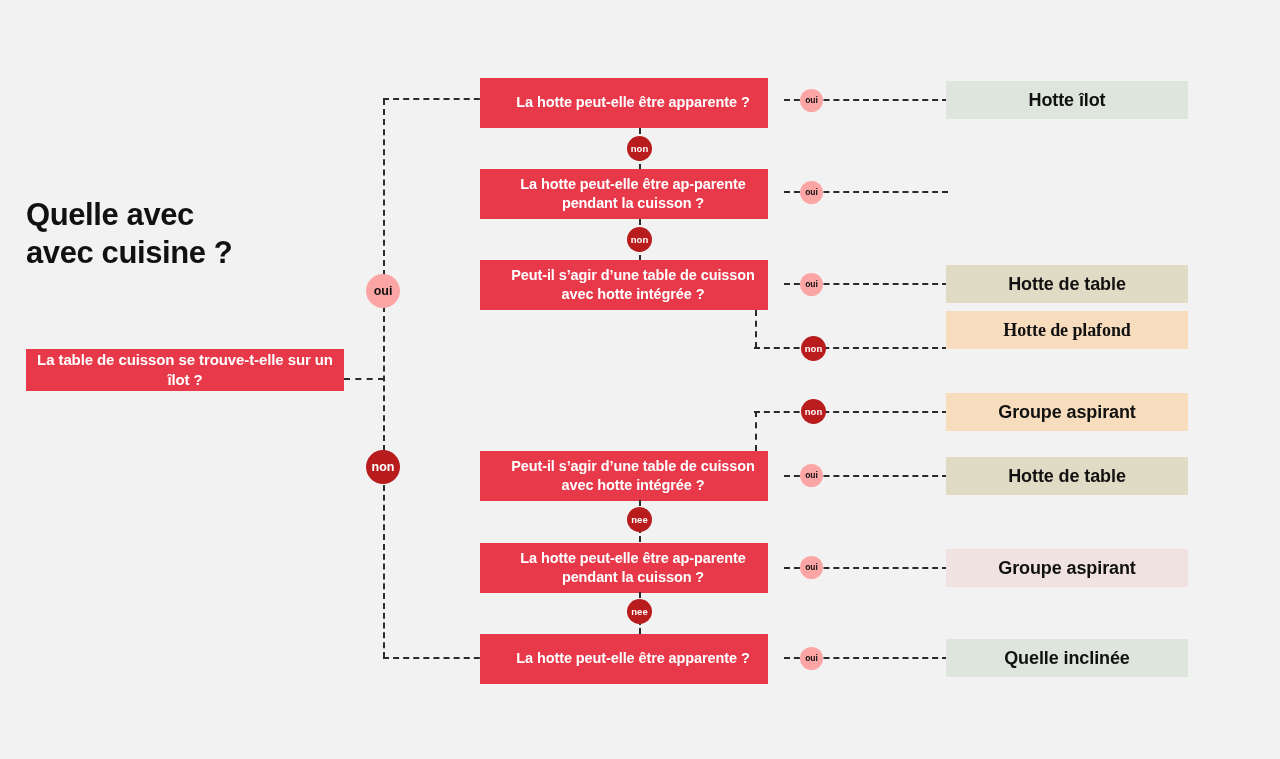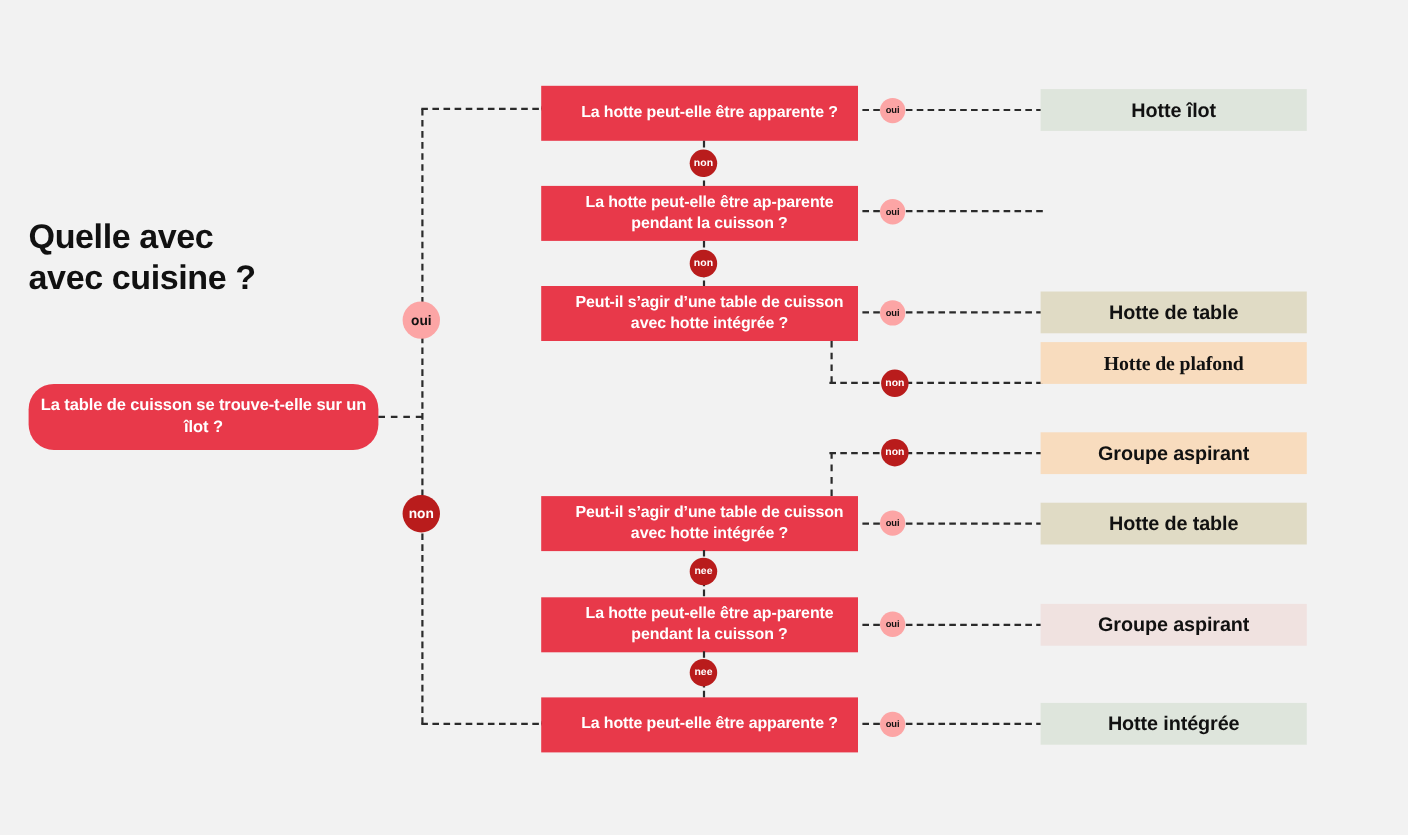--- a/index.html
+++ b/index.html
@@ -33,26 +33,25 @@
     line-height: 1.32;
     letter-spacing: -0.1px;
     text-align: center;
     display: flex;
     align-items: center;
     justify-content: center;
     padding: 4px 10px;
   }
   .qbox-root {
     left: 26px; top: 349px;
-    width: 318px; height: 60px;
+    width: 318px; height: 42px;
     font-size: 15px;
-    border-radius: 23px;
   }
   .qbox-col {
-    left: 492px;
+    left: 480px;
     width: 288px; height: 50px; padding-left: 28px;
   }
 
   
   .rbox {
     position: absolute;
     left: 946px;
     width: 242px; height: 38px;
     display: flex;
     align-items: center;
@@ -228,16 +227,16 @@
   <div class="rbox" style="top:393px; background:#F8DCBE;">
     <span>Groupe aspirant</span>
   </div>
   <div class="rbox" style="top:457px; background:#E0DBC5;">
     <span>Hotte de table</span>
   </div>
   <div class="rbox" style="top:549px; background:#F0E2E0;">
     <span>Groupe aspirant</span>
   </div>
   <div class="rbox" style="top:639px; background:#DEE5DC;">
-    <span>Hotte intégrée</span>
+    <span>Quelle inclinée</span>
   </div>
 
 </div>
 
 </body></html>

